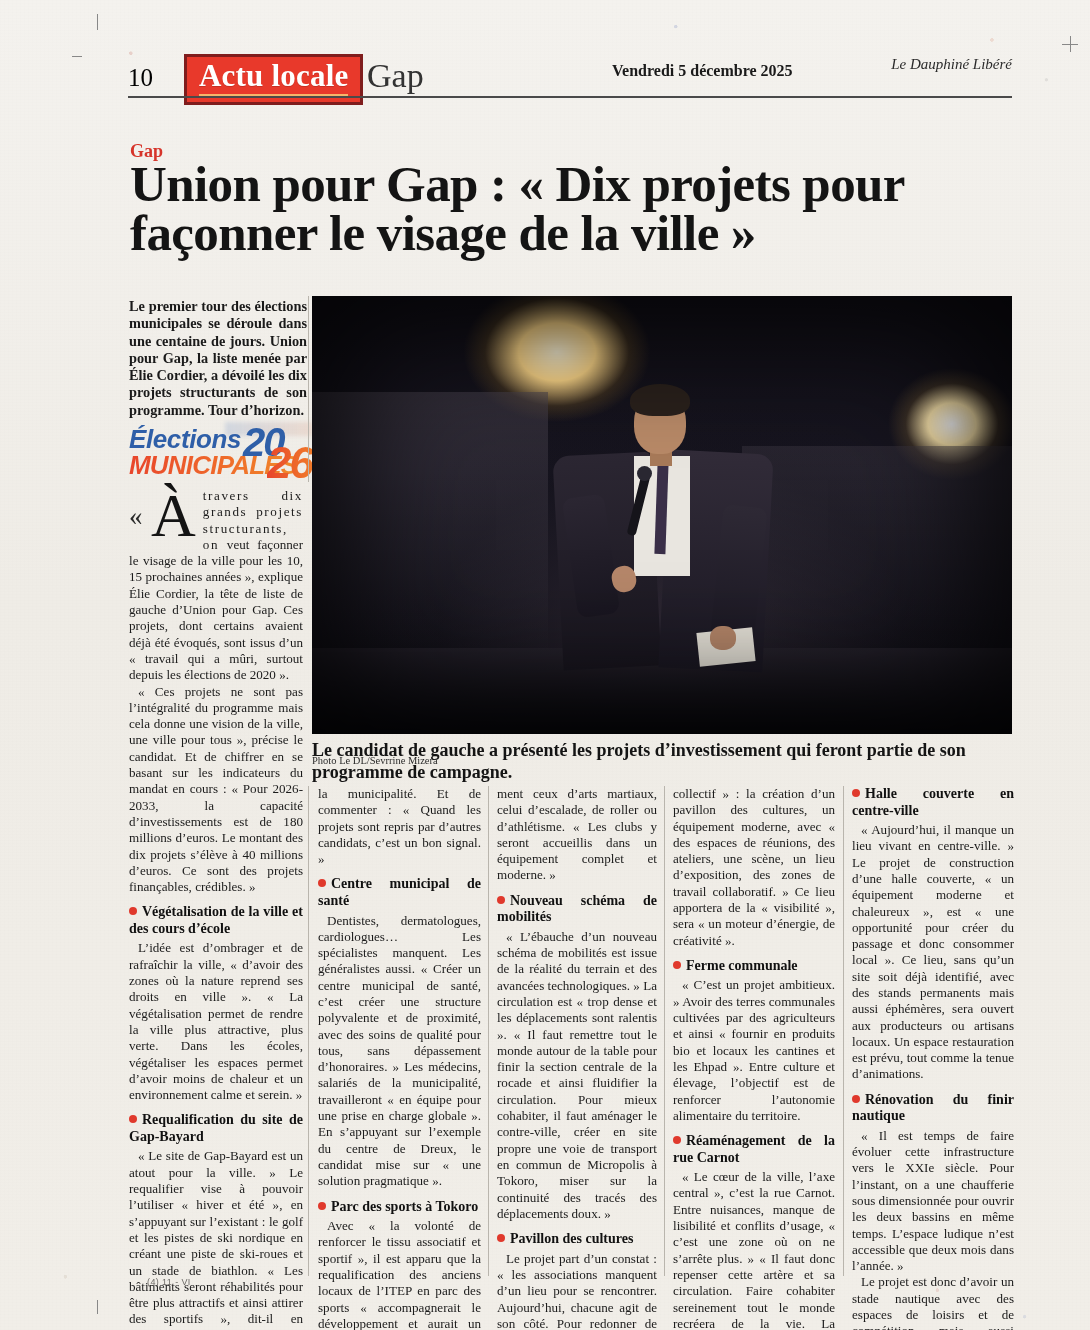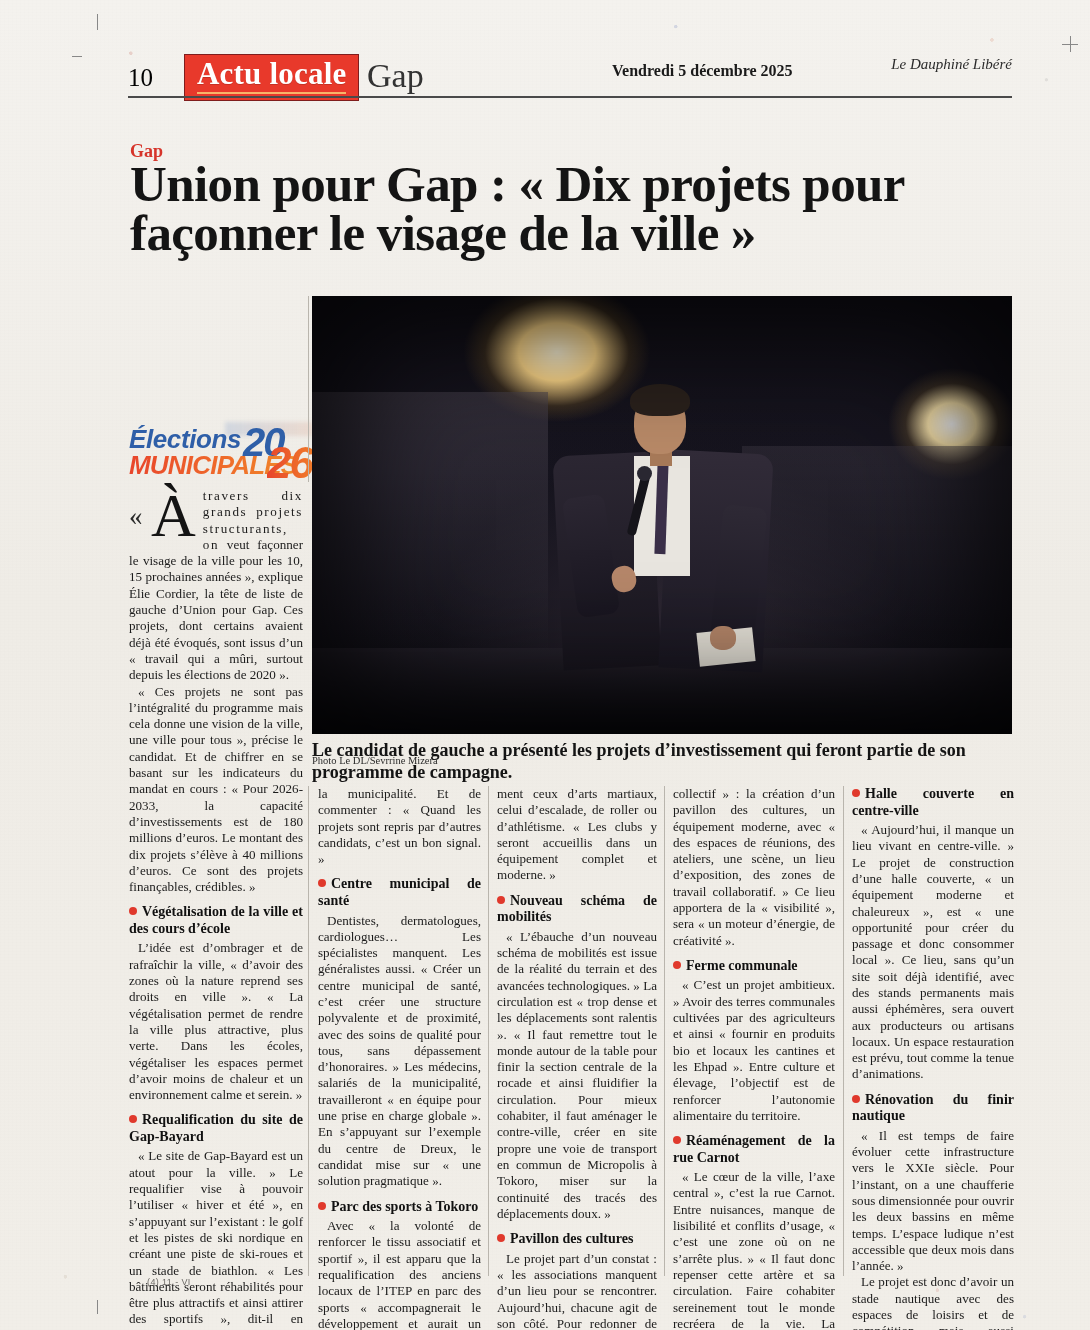--- a/index.html
+++ b/index.html
@@ -39,21 +39,21 @@
   
   .masthead{position:absolute;left:128px;top:54px;width:884px;height:52px;}
   .folio{
     position:absolute;left:0;top:10px;
     font-family:"Liberation Serif",serif;font-size:25px;color:#000000;
   }
   .actu-box{
     position:absolute;left:56px;top:0px;
     background:#e8392b;
     padding:3px 12px 6px 12px;
-    border:1px solid #7f1d1d;
+    border:3px solid #7f1d1d;
   }
   .actu-box .t{
     font-family:"Liberation Serif",serif;
     font-weight:bold;font-size:31px;color:#fff;letter-spacing:.2px;
     line-height:1;
     text-shadow:0 1px 0 rgba(0,0,0,.15);
   }
   .actu-box .rule{height:2px;background:#f7b56a;margin-top:3px;}
   .section-word{
     position:absolute;left:239px;top:3px;
@@ -222,20 +222,21 @@
 
     <div class="paper-name">Le Dauphiné Libéré</div>
     <div class="paper-date">Vendredi 5 décembre 2025</div>
   </div>
   <div class="head-rule"></div>
   <div class="head-rule-left"></div>
 
   <div class="kicker">Gap</div>
   <div class="headline">Union pour Gap : « Dix projets pour façonner le visage de la ville »</div>
 
+  <div class="chapeau">Le premier tour des élections municipales se déroule dans une centaine de jours. Union pour Gap, la liste menée par Élie Cordier, a dévoilé les dix projets structurants de son programme. Tour d’horizon.</div>
 
   <div class="logo">
     <div class="ghost"></div>
     <div class="el">Élections</div>
     <div class="mu">MUNICIPALES</div>
     <div class="y20">20</div>
     <div class="y26">26</div>
   </div>
 
   <div class="photo">

